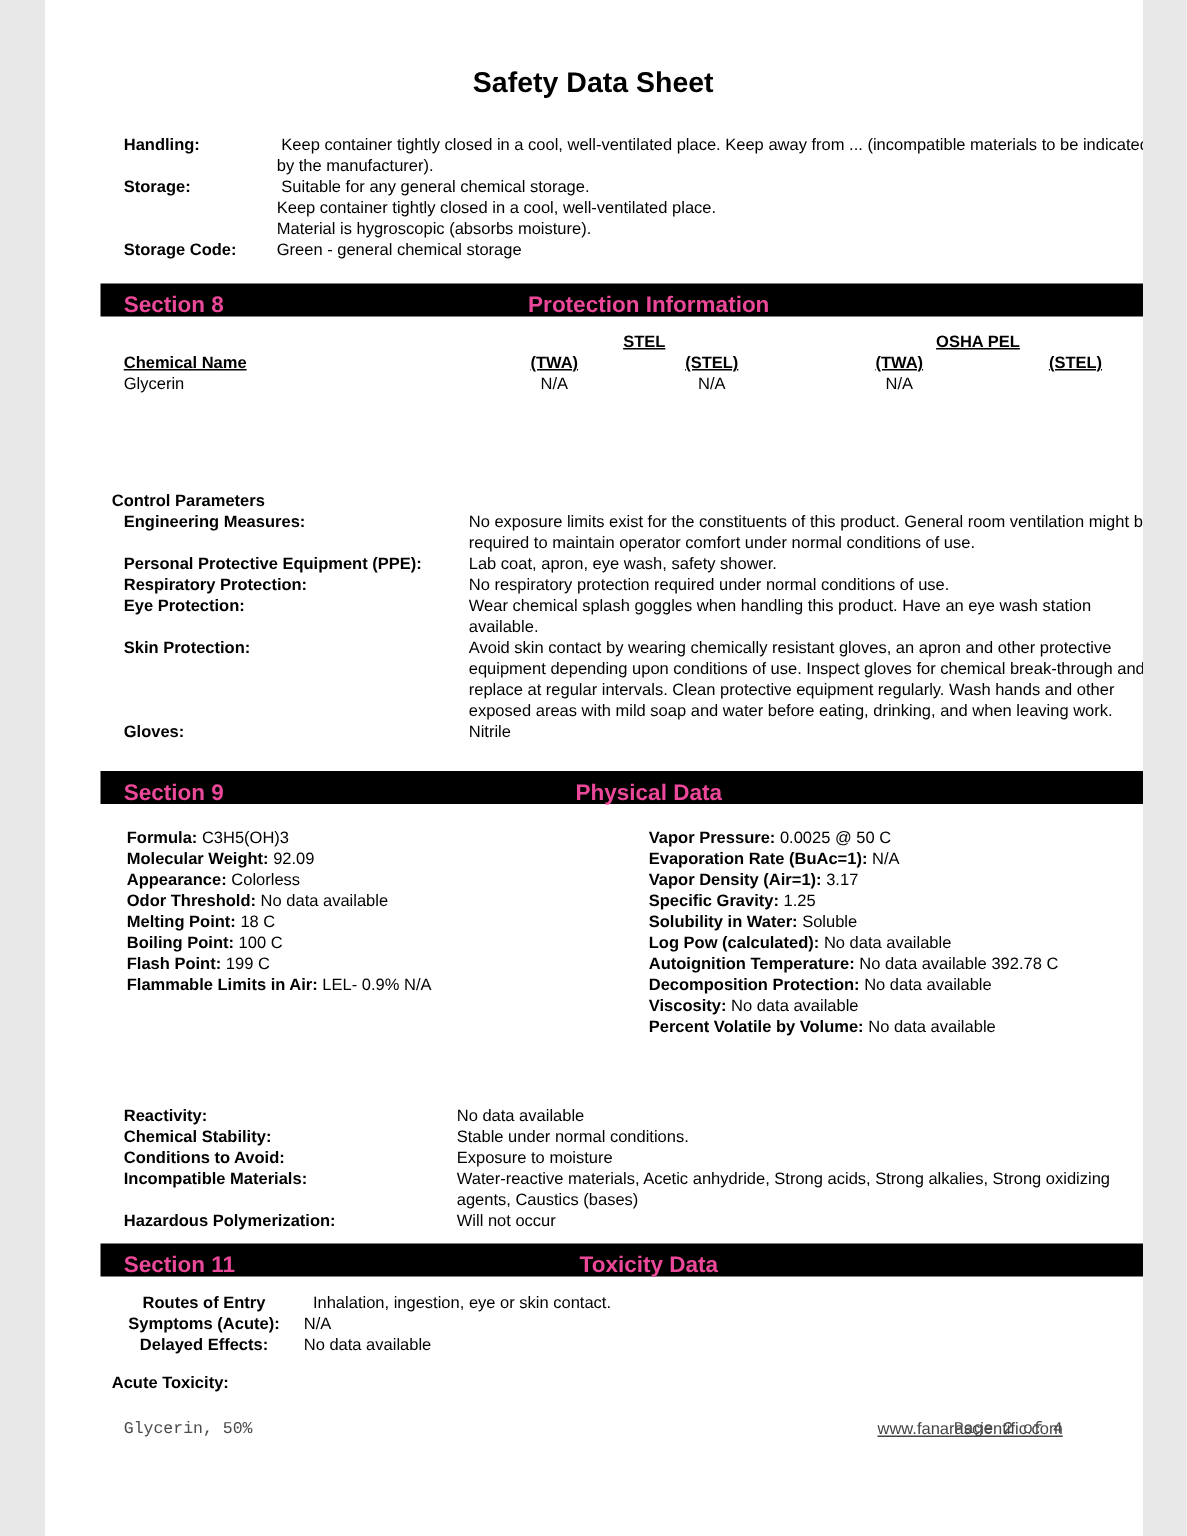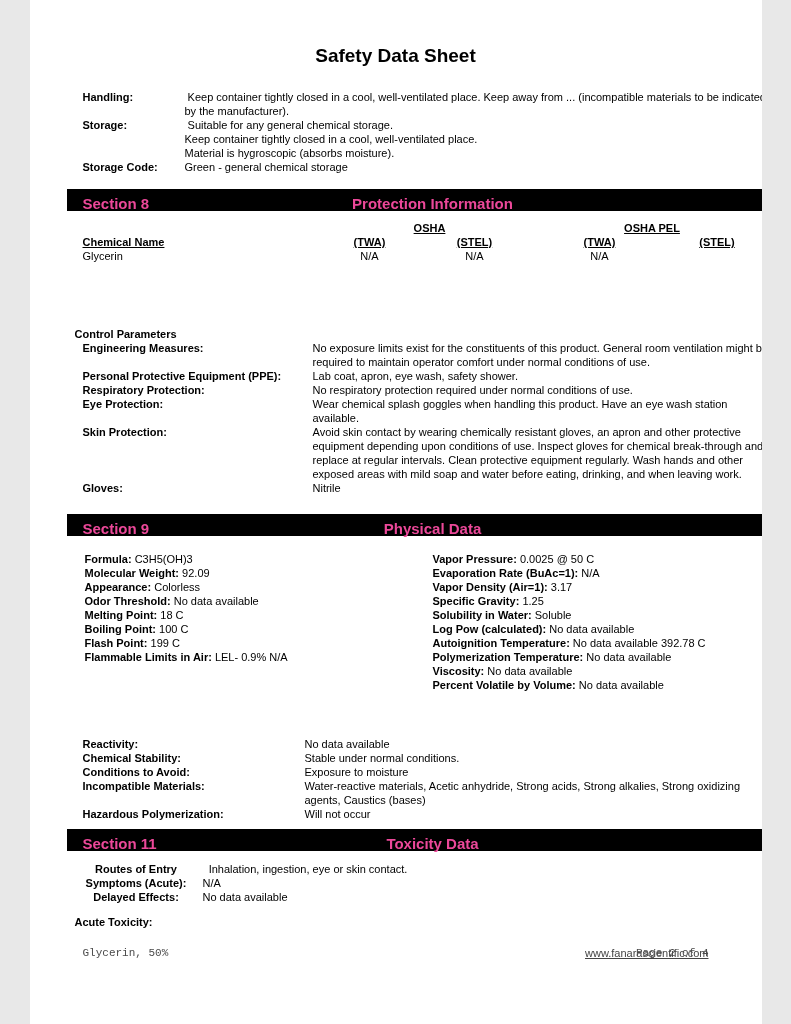--- a/index.html
+++ b/index.html
@@ -92,21 +92,21 @@
   <div class="section-bar" style="top:189px;">
     <div class="bar-num">Section 8</div>
     <div class="bar-gap"></div>
     <div class="bar-title">Protection Information</div>
     <div class="bar-gap"></div>
     <div class="bar-end"></div>
   </div>
 
   <div class="prot-table">
     <div></div>
-    <div class="th tc span2">OSHA</div>
+    <div class="th tc span2">STEL</div>
     <div class="th tc span2">OSHA PEL</div>
 
     <div class="th">Chemical Name</div>
     <div class="th tc">(TWA)</div>
     <div class="th tc">(STEL)</div>
     <div class="th tc">(TWA)</div>
     <div class="th tc">(STEL)</div>
 
     <div>Glycerin</div>
     <div class="tc">N/A</div>
@@ -152,21 +152,21 @@
   </div>
 
   <div class="phys-col phys-right">
     <div class="pd-line"><b>Vapor Pressure:</b> <span>0.0025 @ 50 C</span></div>
     <div class="pd-line"><b>Evaporation Rate (BuAc=1):</b> <span>N/A</span></div>
     <div class="pd-line"><b>Vapor Density (Air=1):</b> <span>3.17</span></div>
     <div class="pd-line"><b>Specific Gravity:</b> <span>1.25</span></div>
     <div class="pd-line"><b>Solubility in Water:</b> <span>Soluble</span></div>
     <div class="pd-line"><b>Log Pow (calculated):</b> <span>No data available</span></div>
     <div class="pd-line"><b>Autoignition Temperature:</b> <span>No data available 392.78 C</span></div>
-    <div class="pd-line"><b>Polymerization Temperature:</b> <span>No data available</span></div>
+    <div class="pd-line"><b>Decomposition Protection:</b> <span>No data available</span></div>
     <div class="pd-line"><b>Viscosity:</b> <span>No data available</span></div>
     <div class="pd-line"><b>Percent Volatile by Volume:</b> <span>No data available</span></div>
   </div>
 
 
   <div class="react-block">
     <div class="kv-grid">
       <div class="lbl">Reactivity:</div>
       <div class="val">No data available</div>
       <div class="lbl">Chemical Stability:</div>

